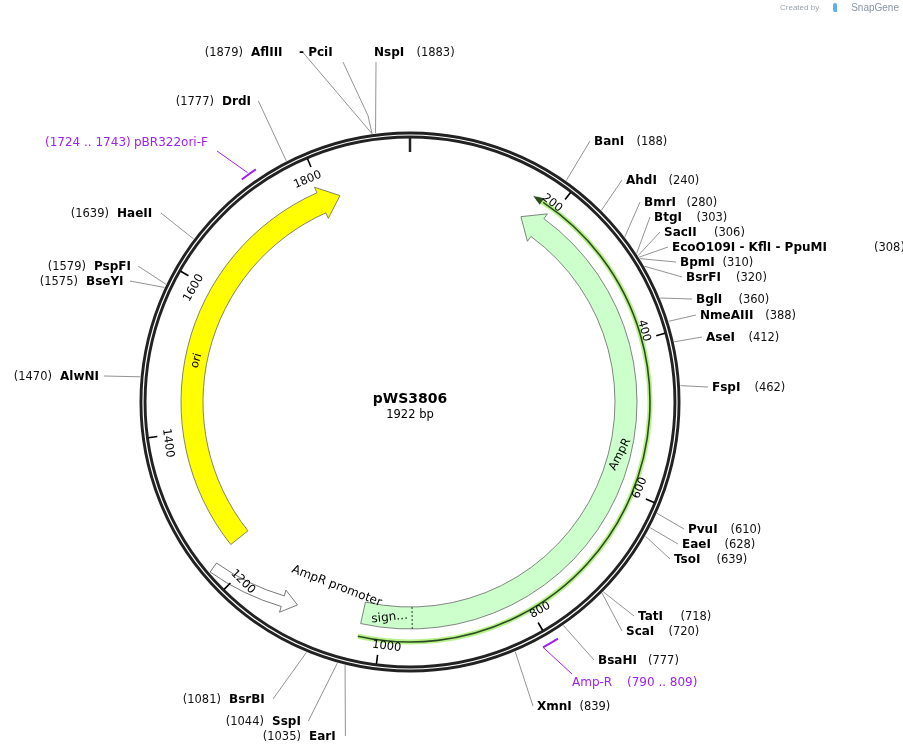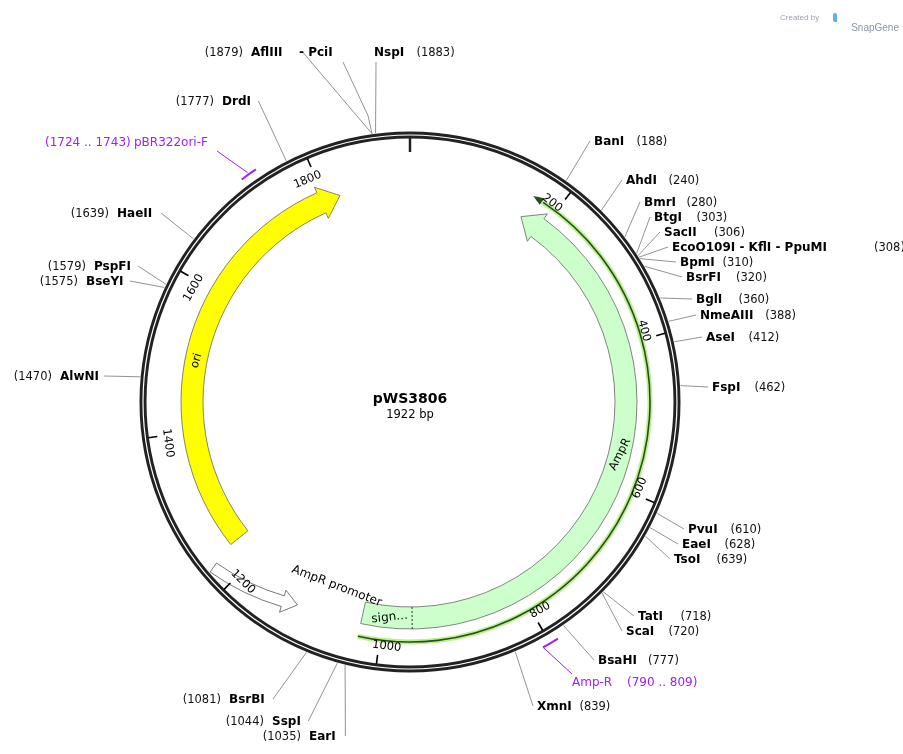--- a/index.html
+++ b/index.html
@@ -1,21 +1,21 @@
 <!DOCTYPE html>
 <html><head>
 <meta charset="utf-8">
 <style>
   html, body { margin: 0; padding: 0; background: #ffffff; }
   body { width: 903px; height: 754px; position: relative; overflow: hidden;
          font-family: "DejaVu Sans", "Liberation Sans", sans-serif; }
   #map { position: absolute; left: 0; top: 0; }
   .credit { position: absolute; right: 4px; top: 2px; font-size: 8px; color: #9aa3ad;
             font-family: "Liberation Sans", sans-serif; display: flex; align-items: center; gap: 14px; }
-  .credit .brand { font-size: 10px; color: #8a96a3; margin-top: 20px; }
+  .credit .brand { font-size: 10px; color: #8a96a3; }
   .credit .logo { display: inline-block; width: 4px; height: 9px; background: #5fb0e6; border-radius: 2px 2px 0 2px; }
   svg text { font-family: "DejaVu Sans", "Liberation Sans", sans-serif; }
   .enz { font-size: 12px; font-weight: bold; fill: #000; }
   .pos { font-size: 11.5px; fill: #111; }
   .primer { font-size: 12px; fill: #a020f0; }
   .tick-label { font-size: 11.5px; fill: #000; }
   .leader { stroke: #777; stroke-width: 0.8; fill: none; }
 </style>
 </head>
 <body>

